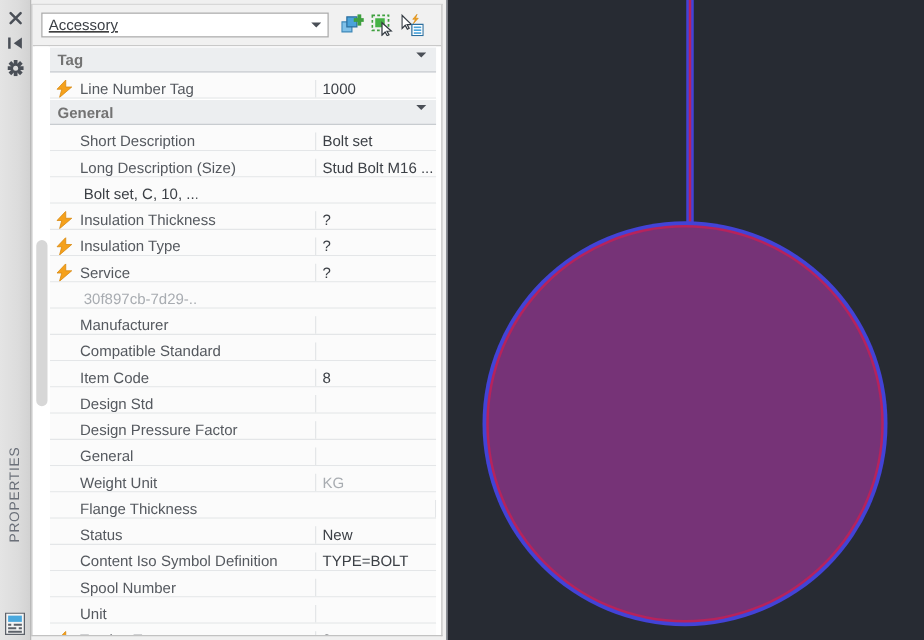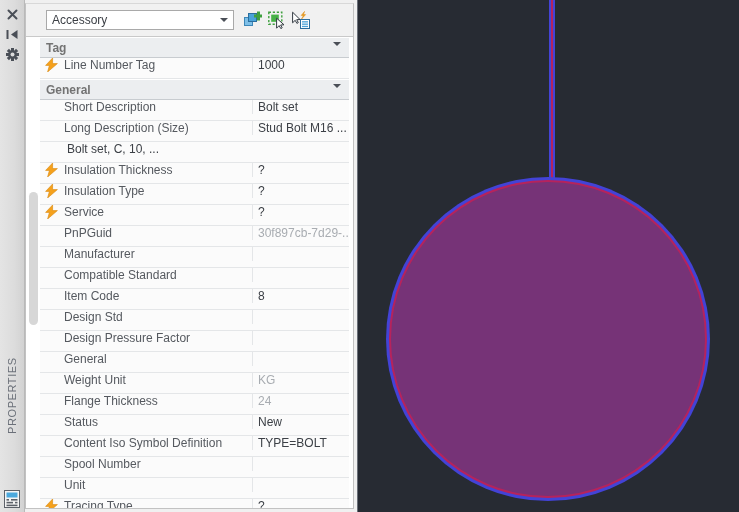--- a/index.html
+++ b/index.html
@@ -145,29 +145,30 @@
     left: 0; top: 0;
     right: 0;
     height: 32px;
     background: #f1f1f1;
     display: flex;
     align-items: center;
     padding: 0 4px;
     box-sizing: border-box;
   }
   #type-combo {
-    width: 188px;
+    width: 230px;
     height: 20px;
     background: #ffffff;
     border: 1px solid #a9a9a9;
     display: flex;
     align-items: center;
-    margin-left: 16px;
+    margin-left: 3px;
     box-sizing: border-box;
     position: relative;
+    text-decoration: underline;
   }
   #type-combo-value {
     flex: 1 1 auto;
     padding-left: 5px;
     font-size: 12px;
     color: #3b3f45;
     overflow: hidden;
     white-space: nowrap;
   }
   #type-combo-arrow {
@@ -234,21 +235,21 @@
   }
   .cat-arrow {
     position: absolute;
     right: 8px;
     top: 8px;
   }
 
   .prop-row {
     height: 21px;
     display: flex;
-    align-items: flex-start;
+    align-items: flex-end;
     border-bottom: 1px solid #e4e6e8;
     box-sizing: border-box;
     background: #fbfbfb;
   }
   .prop-icon {
     width: 22px;
     flex: 0 0 22px;
     display: flex;
     align-items: center;
     justify-content: center;
@@ -464,21 +465,20 @@
               <div class="prop-icon">
                 <svg width="13" height="14" viewBox="0 0 13 14">
                   <path d="M7.6 0 L0.6 7.4 L4.4 7.4 L2.6 14 L12.4 5.6 L7.6 5.6 Z" fill="#f5a11c" stroke="#d6860b" stroke-width="0.6" stroke-linejoin="round"></path>
                 </svg>
               </div>
               <div class="prop-name">Service</div>
               <div class="prop-value">?</div>
             </div>
             <div class="prop-row">
               <div class="prop-icon"></div>
-              <div class="prop-name">PnPGuid</div>
               <div class="prop-value dim">30f897cb-7d29-...</div>
             </div>
             <div class="prop-row">
               <div class="prop-icon"></div>
               <div class="prop-name">Manufacturer</div>
               <div class="prop-value"></div>
             </div>
             <div class="prop-row">
               <div class="prop-icon"></div>
               <div class="prop-name">Compatible Standard</div>
@@ -505,21 +505,20 @@
               <div class="prop-value"></div>
             </div>
             <div class="prop-row">
               <div class="prop-icon"></div>
               <div class="prop-name">Weight Unit</div>
               <div class="prop-value dim">KG</div>
             </div>
             <div class="prop-row">
               <div class="prop-icon"></div>
               <div class="prop-name">Flange Thickness</div>
-              <div class="prop-value dim">24</div>
             </div>
             <div class="prop-row">
               <div class="prop-icon"></div>
               <div class="prop-name">Status</div>
               <div class="prop-value">New</div>
             </div>
             <div class="prop-row">
               <div class="prop-icon"></div>
               <div class="prop-name">Content Iso Symbol Definition</div>
               <div class="prop-value">TYPE=BOLT</div>

